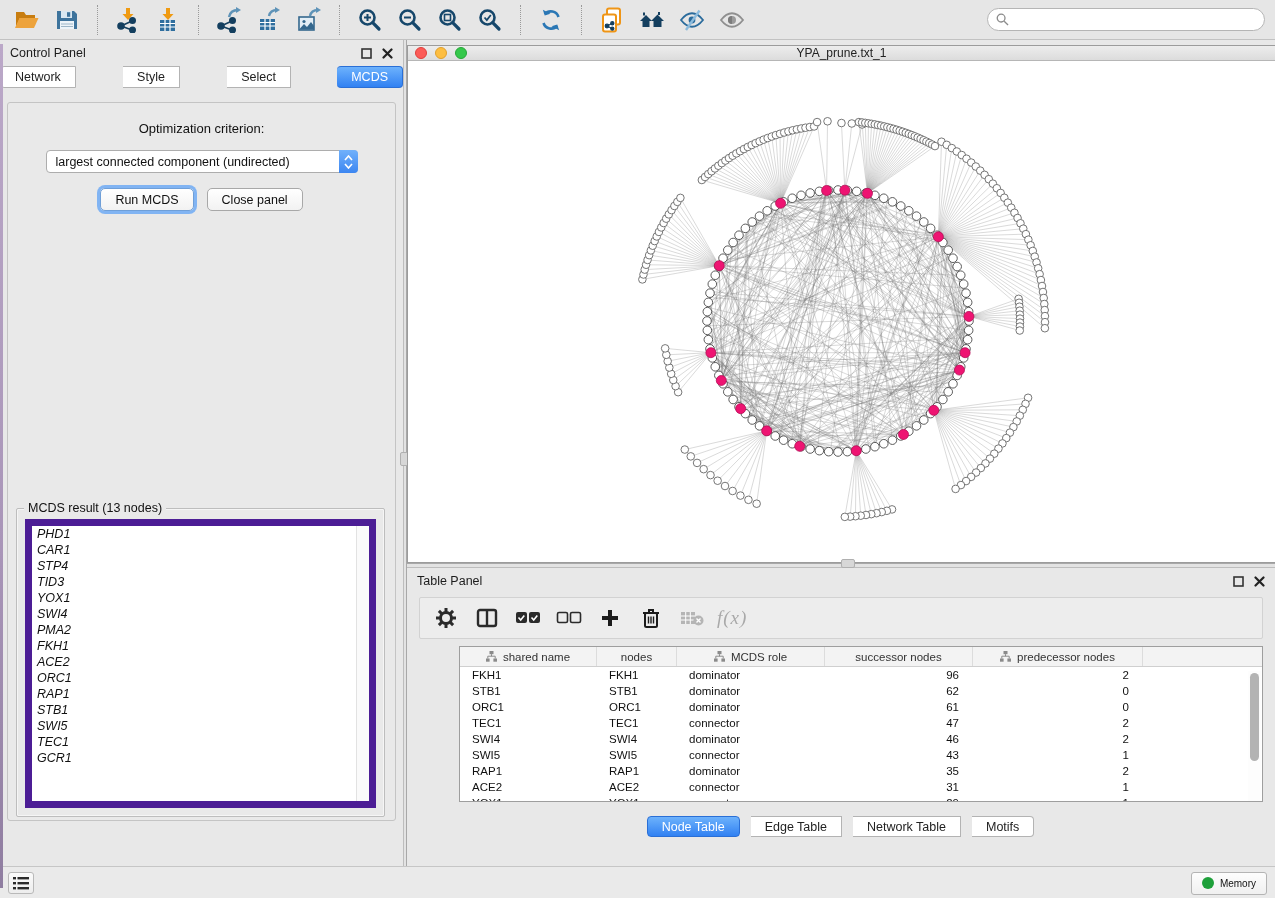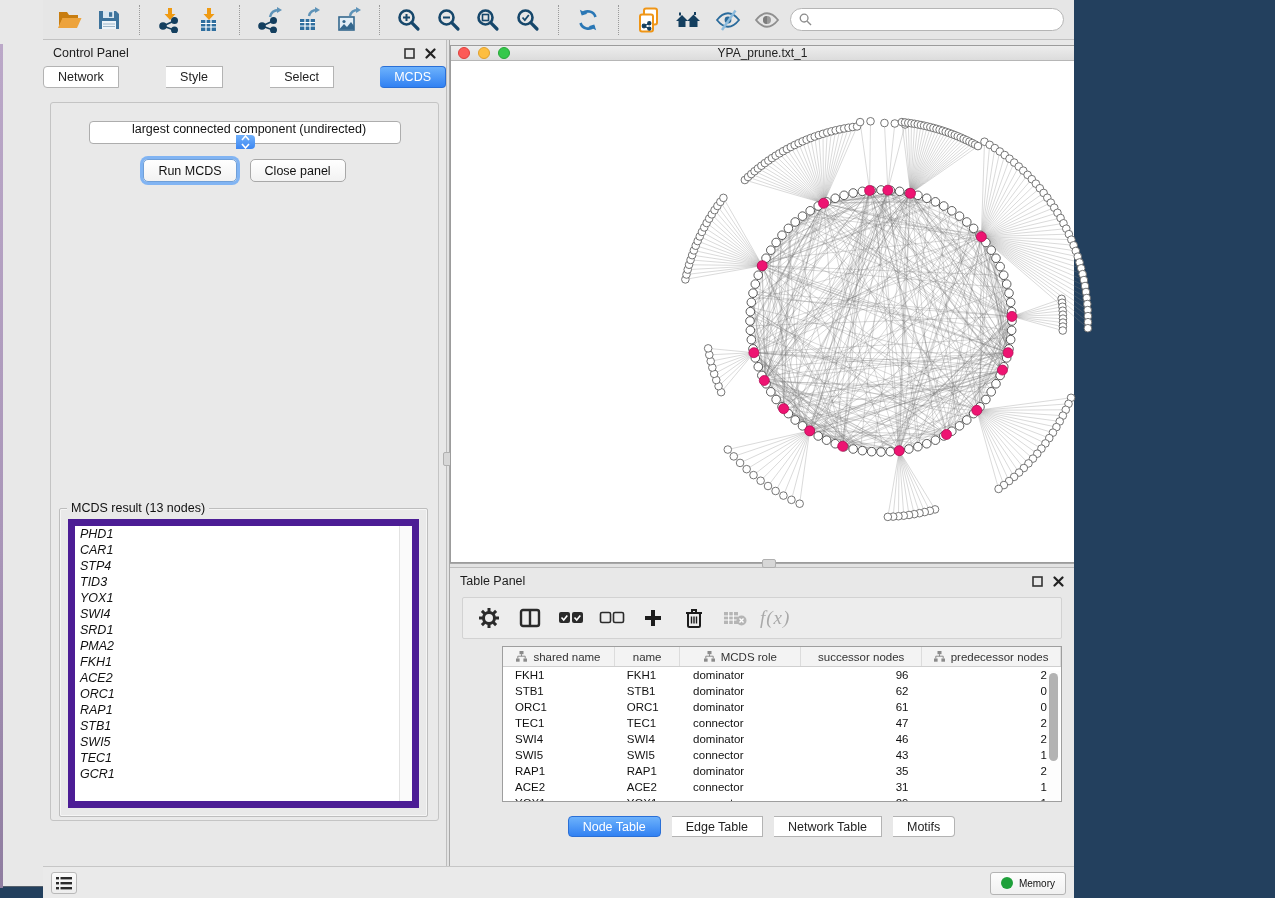--- a/index.html
+++ b/index.html
@@ -1,21 +1,21 @@
 <!DOCTYPE html>
 <html><head>
 <meta charset="utf-8">
 <style>
   * { margin:0; padding:0; box-sizing:border-box; }
   html,body { width:1275px; height:898px; overflow:hidden; }
   body { font-family:"Liberation Sans", sans-serif; background:#23405e; position:relative; }
   .wallpaper-left { position:absolute; left:0; top:44px; width:3px; height:844px; background:linear-gradient(180deg,#bba8c8,#a995b8 60%,#8f7da0); z-index:5; }
   .wallpaper-bottom { position:absolute; left:0; bottom:0; width:1275px; height:11px;
     background:linear-gradient(90deg,#1b3click551,#24415f 20%,#2c4a68 40%,#1e3a57 60%,#2a4763 80%,#1d3954); z-index:0; }
-  .app { position:absolute; left:0; top:0; width:1074px; height:887px; background:#e8e8e8; border-bottom:1px solid #55606c;padding-left:43px; }
+  .app { position:absolute; left:0; top:0; width:1275px; height:887px; background:#e8e8e8; border-bottom:1px solid #55606c; }
 
   
   .toolbar { height:40px; background:#e6e6e6; border-bottom:1px solid #c2c2c2; display:flex; align-items:center; padding:0 10px; gap:6px; }
   .tbtn { width:34px; height:32px; display:flex; align-items:center; justify-content:center; border-radius:4px; }
   .tbtn svg { width:26px; height:26px; }
   .tsep { width:1px; height:30px; border-left:1px dotted #9a9a9a; margin:0 7px; }
   .searchbox { margin-left:auto; width:278px; height:23px; background:#fff; border:1px solid #b5b5b5; border-radius:12px; display:flex; align-items:center; padding:0 8px; gap:5px; }
   .searchbox input { border:none; outline:none; flex:1; font-size:12px; background:transparent; font-family:"Liberation Sans",sans-serif; }
 
   
@@ -31,21 +31,21 @@
   .panel-ctrls svg { display:block; }
 
   
   .cp-tabs { display:flex; justify-content:space-between; }
   .seg { height:22px; display:flex; align-items:center; justify-content:center; padding:0 14px; background:#fff; border:1px solid #b3b3b3; border-left:none; font-size:12.5px; color:#222; }
   .seg:first-child { border-left:1px solid #b3b3b3; border-radius:4px 0 0 4px; }
   .seg:last-child { border-radius:0 4px 4px 0; }
   .seg.active { background:linear-gradient(180deg,#6db2fc,#3181f2); color:#fff; border-color:#2a6fd6; border-radius:4px; margin-left:-1px; }
   .cp-content { position:absolute; left:7px; right:7px; top:62px; bottom:45px; background:#e9e9e9; border:1px solid #c4c4c4; border-radius:3px; padding-top:18px; }
   .opt-label { text-align:center; font-size:13px; color:#111; margin-bottom:14px; }
-  .dropdown { margin:0 auto; width:312px; height:23px; background:#fff; border:1px solid #adadad; border-radius:4px; display:flex; align-items:center; position:relative;flex-direction:column; }
+  .dropdown { margin:0 auto; width:312px; height:23px; background:#fff; border:1px solid #adadad; border-radius:4px; display:flex; align-items:center; position:relative; }
   .dropdown .dd-text { flex:1; font-size:12.5px; color:#111; padding-left:9px; }
   .dd-stepper { width:19px; height:23px; margin:-1px -1px -1px 0; border-radius:0 4px 4px 0; background:linear-gradient(180deg,#71b1fb,#3c86f1); display:flex; flex-direction:column; align-items:center; justify-content:center; gap:2px; }
   .cp-buttons { display:flex; justify-content:center; gap:13px; margin-top:15px; }
   .btn { height:23px; padding:0 14px; background:linear-gradient(180deg,#ffffff,#f2f2f2); border:1px solid #a8a8a8; border-radius:5px; font-size:12.5px; color:#111; display:flex; align-items:center; }
   .btn.focused { box-shadow:0 0 0 3px rgba(110,170,245,.85); border-color:#6f9fd8; }
 
   .mcds-group { position:absolute; left:8px; right:10px; top:405px; bottom:3px; border:1px solid #bdbdbd; border-radius:2px; box-shadow:inset 0 0 0 1px #f5f5f5; }
   .mcds-group-label { position:absolute; top:-8px; left:7px; background:#e9e9e9; padding:0 4px; font-size:12.5px; color:#111; }
   .mcds-list { position:absolute; left:8px; right:8px; top:10px; bottom:8px; background:#fff; border:7px solid #4c1d95; overflow:hidden;font-style:italic; }
   .mcds-item { font-size:12.5px; color:#111; line-height:16px; padding-left:5px; }
@@ -251,20 +251,21 @@
             </svg>
         </span>
       </div>
       <div class="cp-tabs">
         <div class="seg">Network</div>
         <div class="seg">Style</div>
         <div class="seg">Select</div>
         <div class="seg active">MCDS</div>
       </div>
       <div class="cp-content">
+        <div class="opt-label">Optimization criterion:</div>
         <div class="dropdown">
           <span class="dd-text">largest connected component (undirected)</span>
           <span class="dd-stepper">
             <svg width="9" height="6" viewBox="0 0 9 6">
                 <path d="M1 5l3.5-4L8 5" stroke="#fff" stroke-width="1.6" fill="none"></path>
               </svg>
             <svg width="9" height="6" viewBox="0 0 9 6">
                 <path d="M1 1l3.5 4L8 1" stroke="#fff" stroke-width="1.6" fill="none"></path>
               </svg>
           </span>
@@ -276,21 +277,20 @@
         <div class="mcds-group">
           <span class="mcds-group-label">MCDS result (13 nodes)</span>
           <div class="mcds-list">
             <div class="mcds-scroll"></div>
           <div class="mcds-item">PHD1</div>
               <div class="mcds-item">CAR1</div>
               <div class="mcds-item">STP4</div>
               <div class="mcds-item">TID3</div>
               <div class="mcds-item">YOX1</div>
               <div class="mcds-item">SWI4</div>
-              <div class="mcds-item">SRD1</div>
               <div class="mcds-item">PMA2</div>
               <div class="mcds-item">FKH1</div>
               <div class="mcds-item">ACE2</div>
               <div class="mcds-item">ORC1</div>
               <div class="mcds-item">RAP1</div>
               <div class="mcds-item">STB1</div>
               <div class="mcds-item">SWI5</div>
               <div class="mcds-item">TEC1</div>
               <div class="mcds-item">GCR1</div>
             </div>
@@ -1228,21 +1228,21 @@
             <div class="thcell c0">
               <svg width="11" height="11" viewBox="0 0 11 11">
                   <rect x="3.5" y="0" width="4" height="3.2" fill="#8a8a8a"></rect>
                   <rect x="0" y="7.5" width="3.6" height="3.2" fill="#8a8a8a"></rect>
                   <rect x="7.4" y="7.5" width="3.6" height="3.2" fill="#8a8a8a"></rect>
                   <path d="M5.5 3.2v2M1.8 7.5V5.2h7.4v2.3" stroke="#8a8a8a" fill="none"></path>
                 </svg>
               <span>shared name</span>
             </div>
             <div class="thcell c1">
-                <span>name</span>
+                <span>nodes</span>
               </div>
             <div class="thcell c2">
               <svg width="11" height="11" viewBox="0 0 11 11">
                   <rect x="3.5" y="0" width="4" height="3.2" fill="#8a8a8a"></rect>
                   <rect x="0" y="7.5" width="3.6" height="3.2" fill="#8a8a8a"></rect>
                   <rect x="7.4" y="7.5" width="3.6" height="3.2" fill="#8a8a8a"></rect>
                   <path d="M5.5 3.2v2M1.8 7.5V5.2h7.4v2.3" stroke="#8a8a8a" fill="none"></path>
                 </svg>
               <span>MCDS role</span>
             </div>

